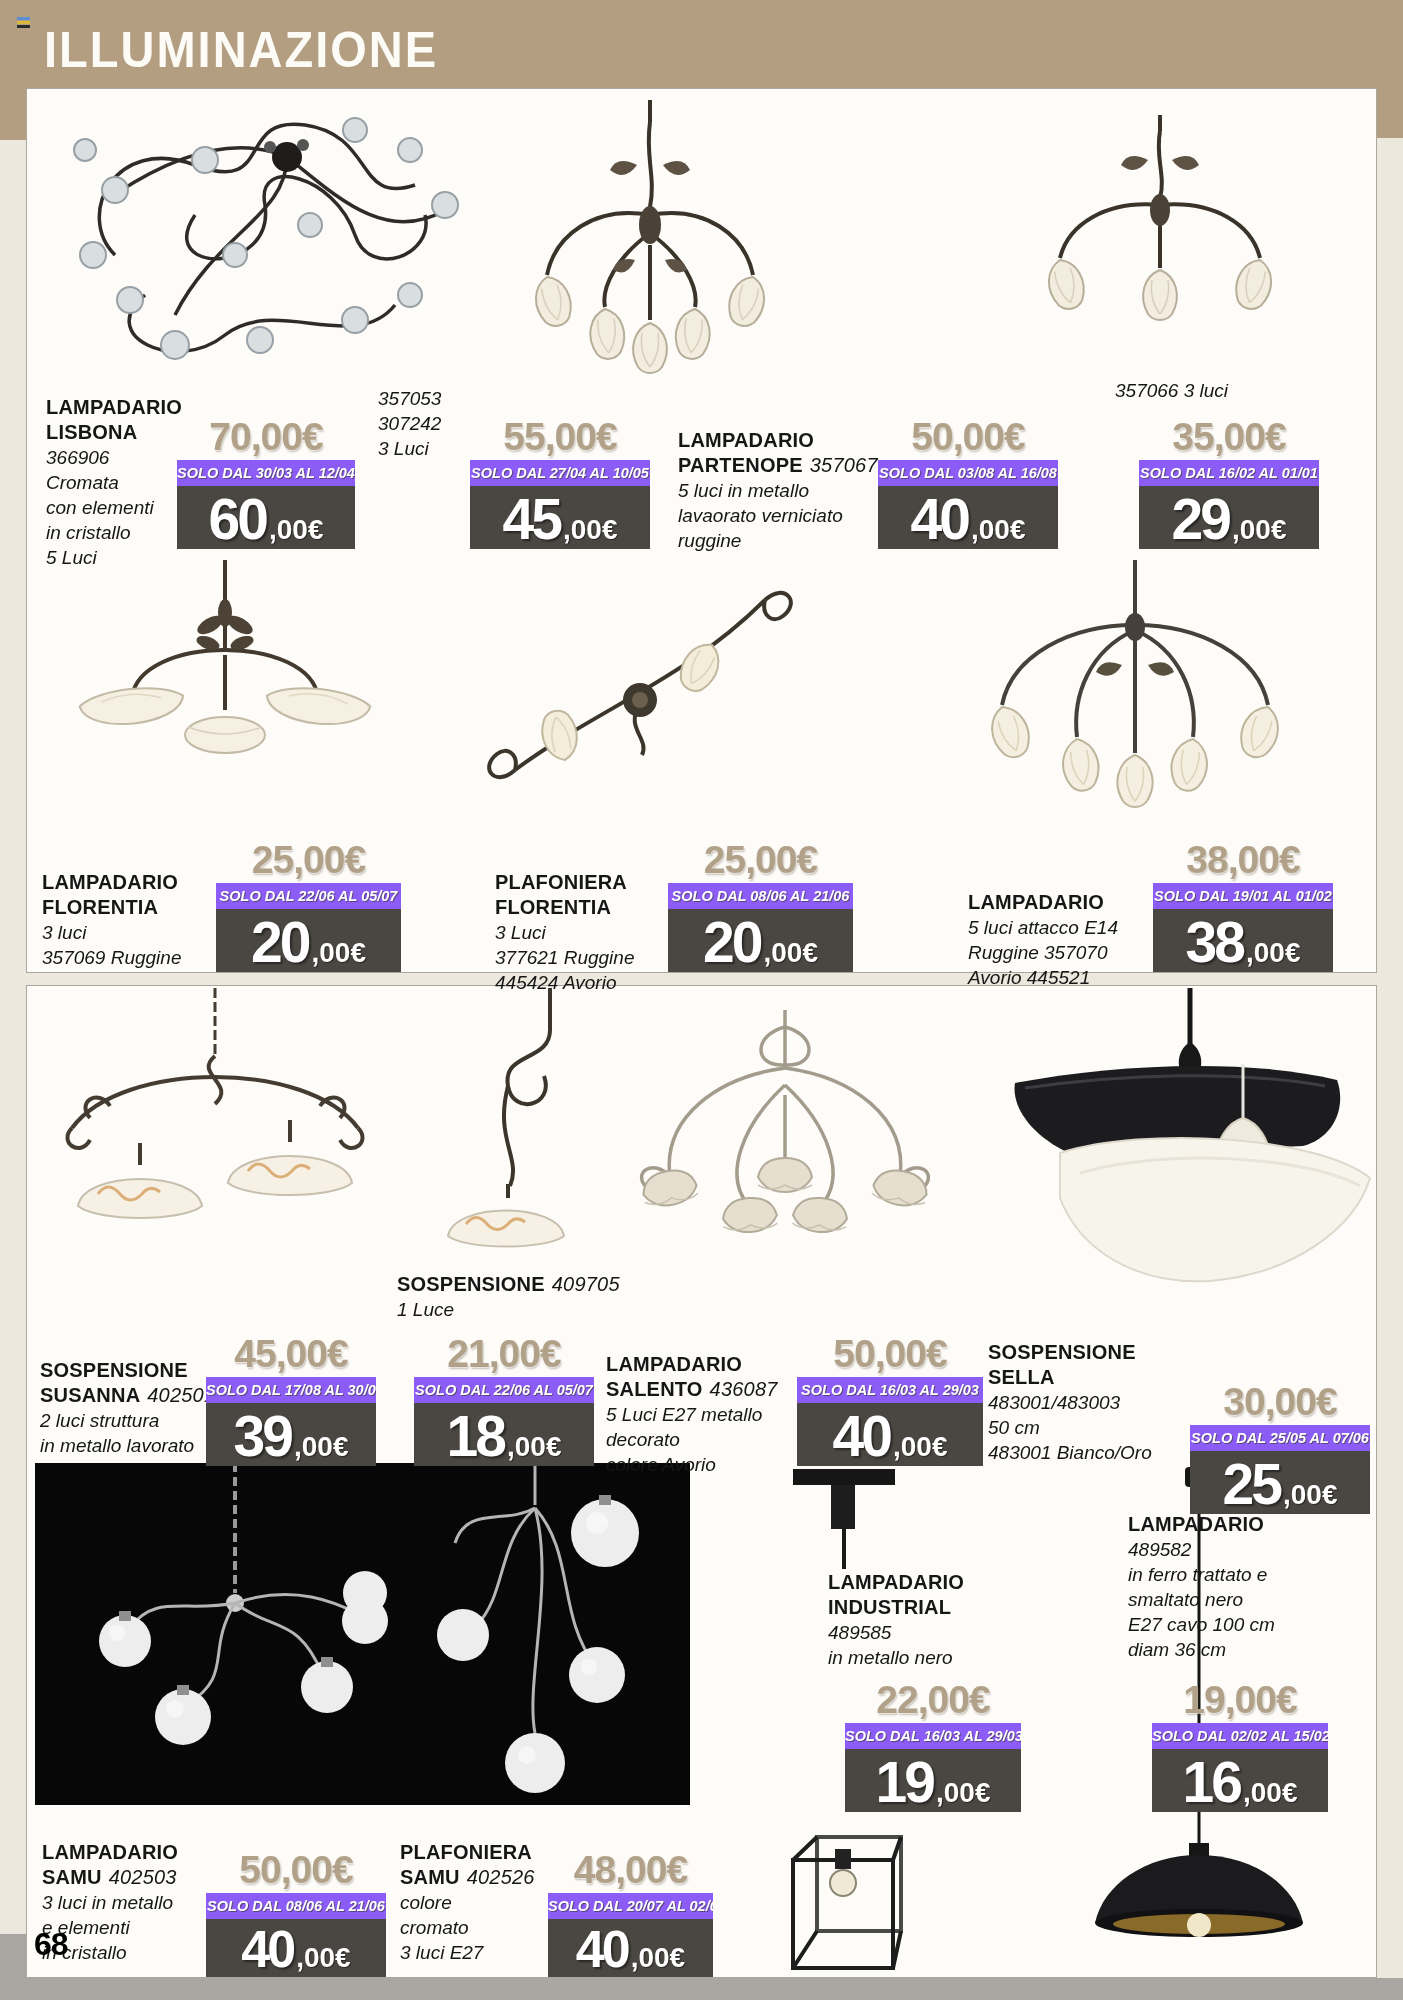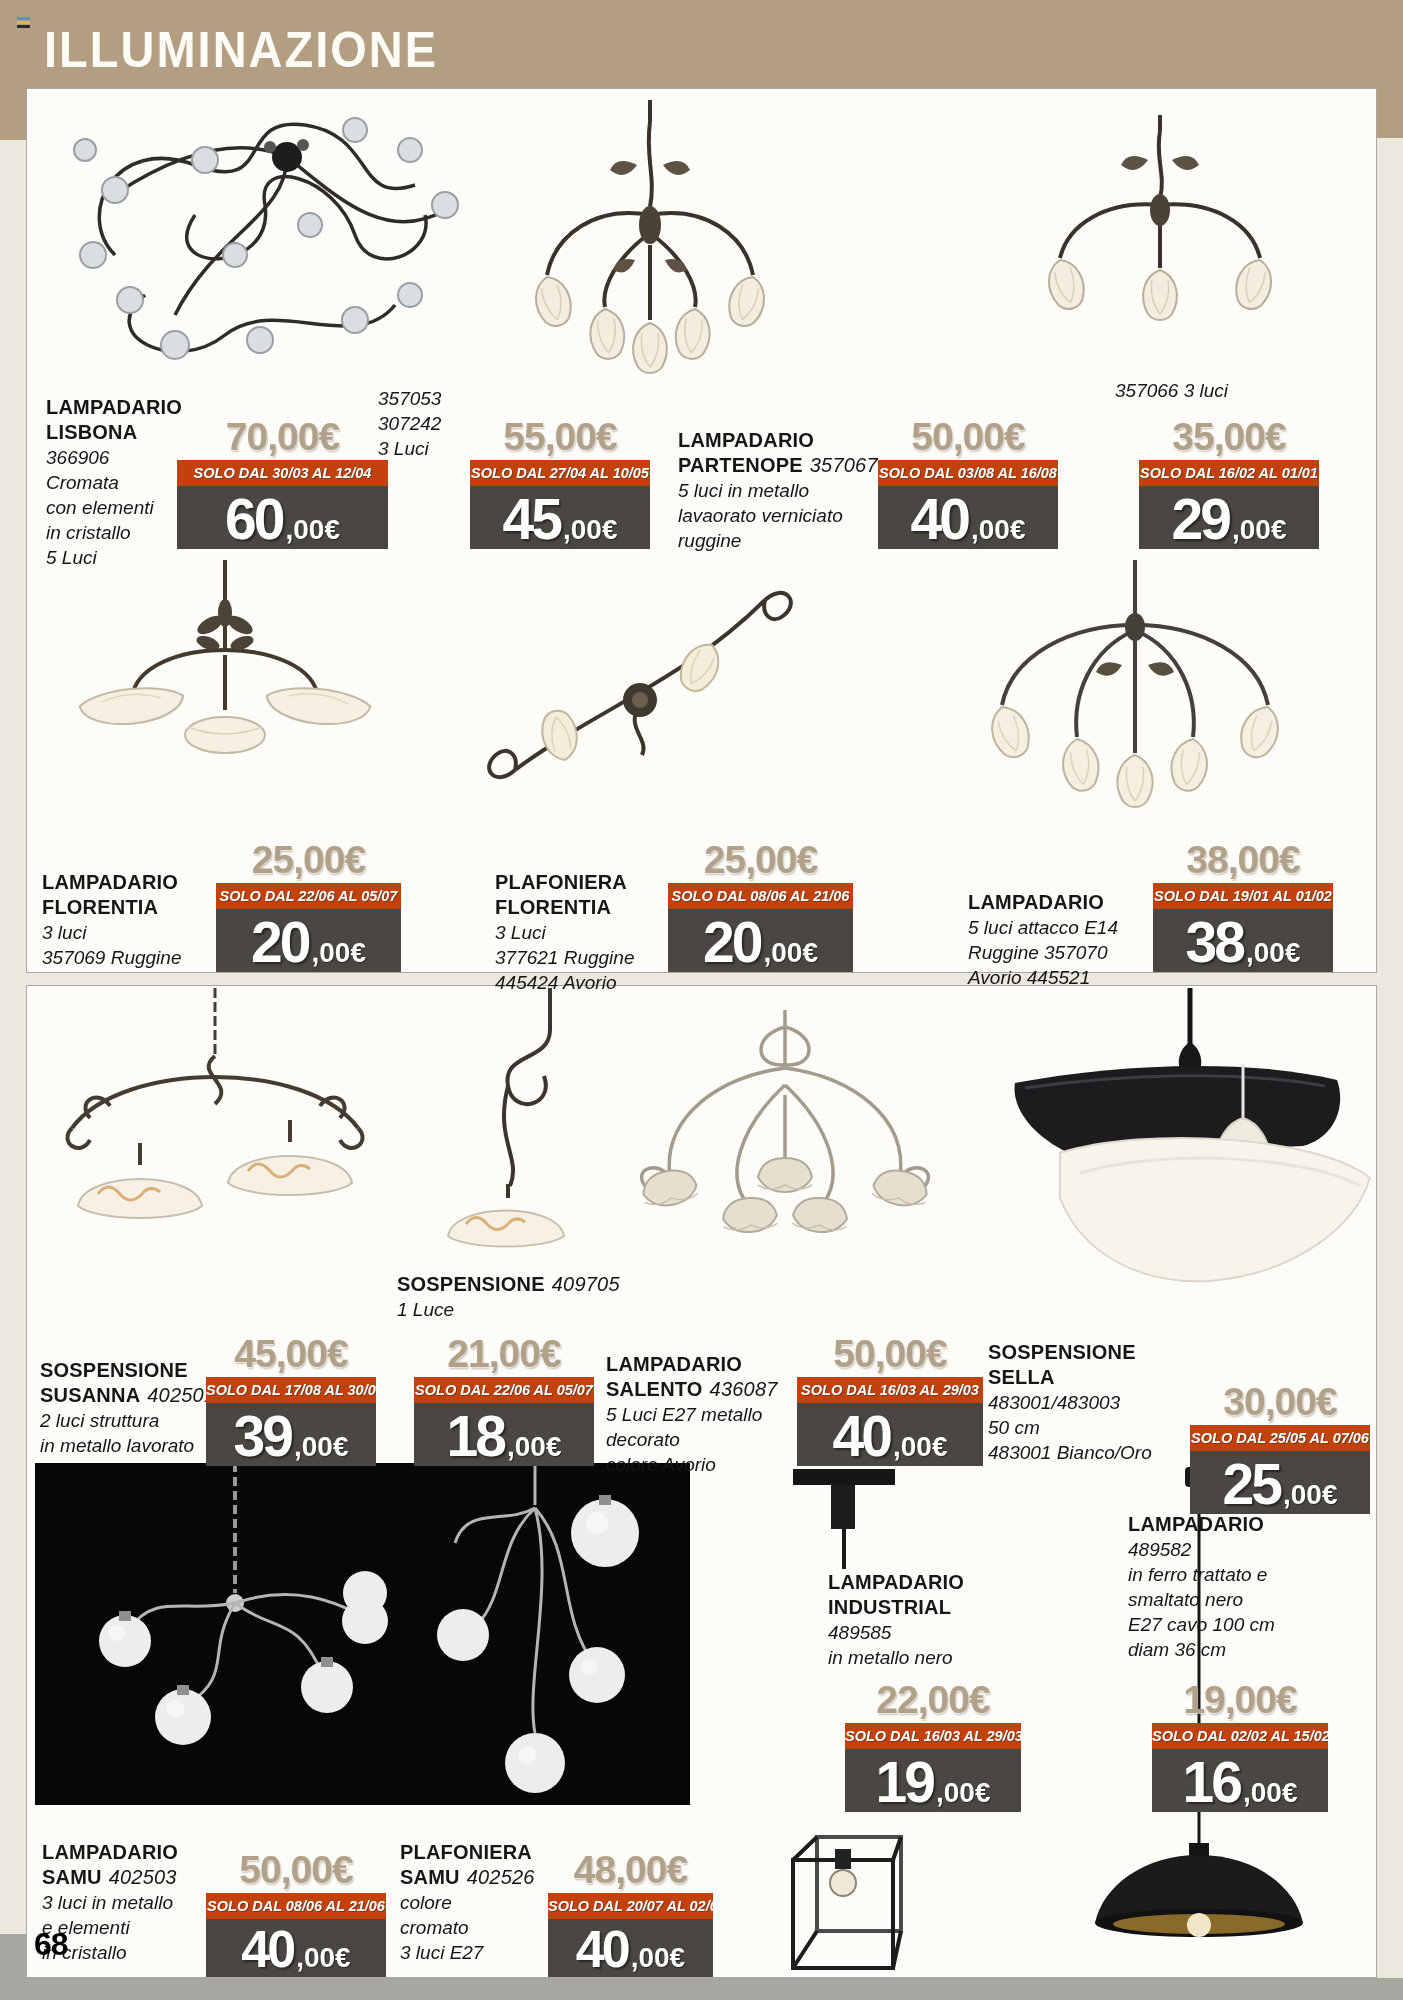--- a/index.html
+++ b/index.html
@@ -20,21 +20,21 @@
   .pagenum{position:absolute;left:34px;top:1926px;font-size:32px;font-weight:900;color:#000000;letter-spacing:-1px;}
   
   .ptx{position:absolute;color:#161616;}
   .tl{font-weight:800;font-size:20px;line-height:25px;letter-spacing:.2px;white-space:nowrap;}
   .sfx{font-weight:400;font-style:italic;margin-left:7px;}
   .dl{font-style:italic;font-size:19px;line-height:25px;white-space:nowrap;}
   
   .pcol{position:absolute;text-align:center;}
   .oldp{font-weight:900;font-size:39px;line-height:44px;color:#b2a189;letter-spacing:-1px;
         text-shadow:0 1px 0 rgba(255,255,255,.55),1px 2px 2px rgba(96,84,64,.35);white-space:nowrap;}
-  .promo{margin-top:1px;background:#c2410c;color:#fff;font-style:italic;font-weight:700;
+  .promo{margin-top:1px;background:#8b5cf6;color:#fff;font-style:italic;font-weight:700;
          font-size:14.5px;line-height:26px;height:26px;white-space:nowrap;overflow:hidden;
          text-shadow:1px 1px 0 rgba(60,55,45,.6);}
   .newp{background:#4a4742;color:#fff;display:flex;justify-content:center;align-items:flex-end;
         height:63px;padding-bottom:6px;box-sizing:border-box;}
   .nmain{font-weight:900;font-size:57px;line-height:48px;letter-spacing:-3px;
          text-shadow:2px 2px 2px rgba(0,0,0,.45);}
   .ncents{font-weight:900;font-size:28px;line-height:26px;margin-left:3px;
           text-shadow:1px 1px 1px rgba(0,0,0,.45);}
   .newp.sm{height:58px;}
   .newp.sm .nmain{font-size:52px;line-height:44px;}
@@ -356,21 +356,21 @@
 
   <div class="ptx" style="left:46px;top:395px;">
     <div class="tl"><span>LAMPADARIO</span></div>
     <div class="tl"><span>LISBONA</span></div>
     <div class="dl">366906</div>
     <div class="dl">Cromata</div>
     <div class="dl">con elementi</div>
     <div class="dl">in cristallo</div>
     <div class="dl">5 Luci</div>
   </div>
-  <div class="pcol" style="left:177px;top:415px;width:211px;">
+  <div class="pcol" style="left:177px;top:415px;width:178px;">
     <div class="oldp">70,00€</div>
     <div class="promo">SOLO DAL 30/03 AL 12/04</div>
     <div class="newp">
         <span class="nmain">60</span>
         <span class="ncents">,00€</span>
       </div>
   </div>
 
   <div class="ptx" style="left:378px;top:386px;">
     <div class="dl">357053</div>

